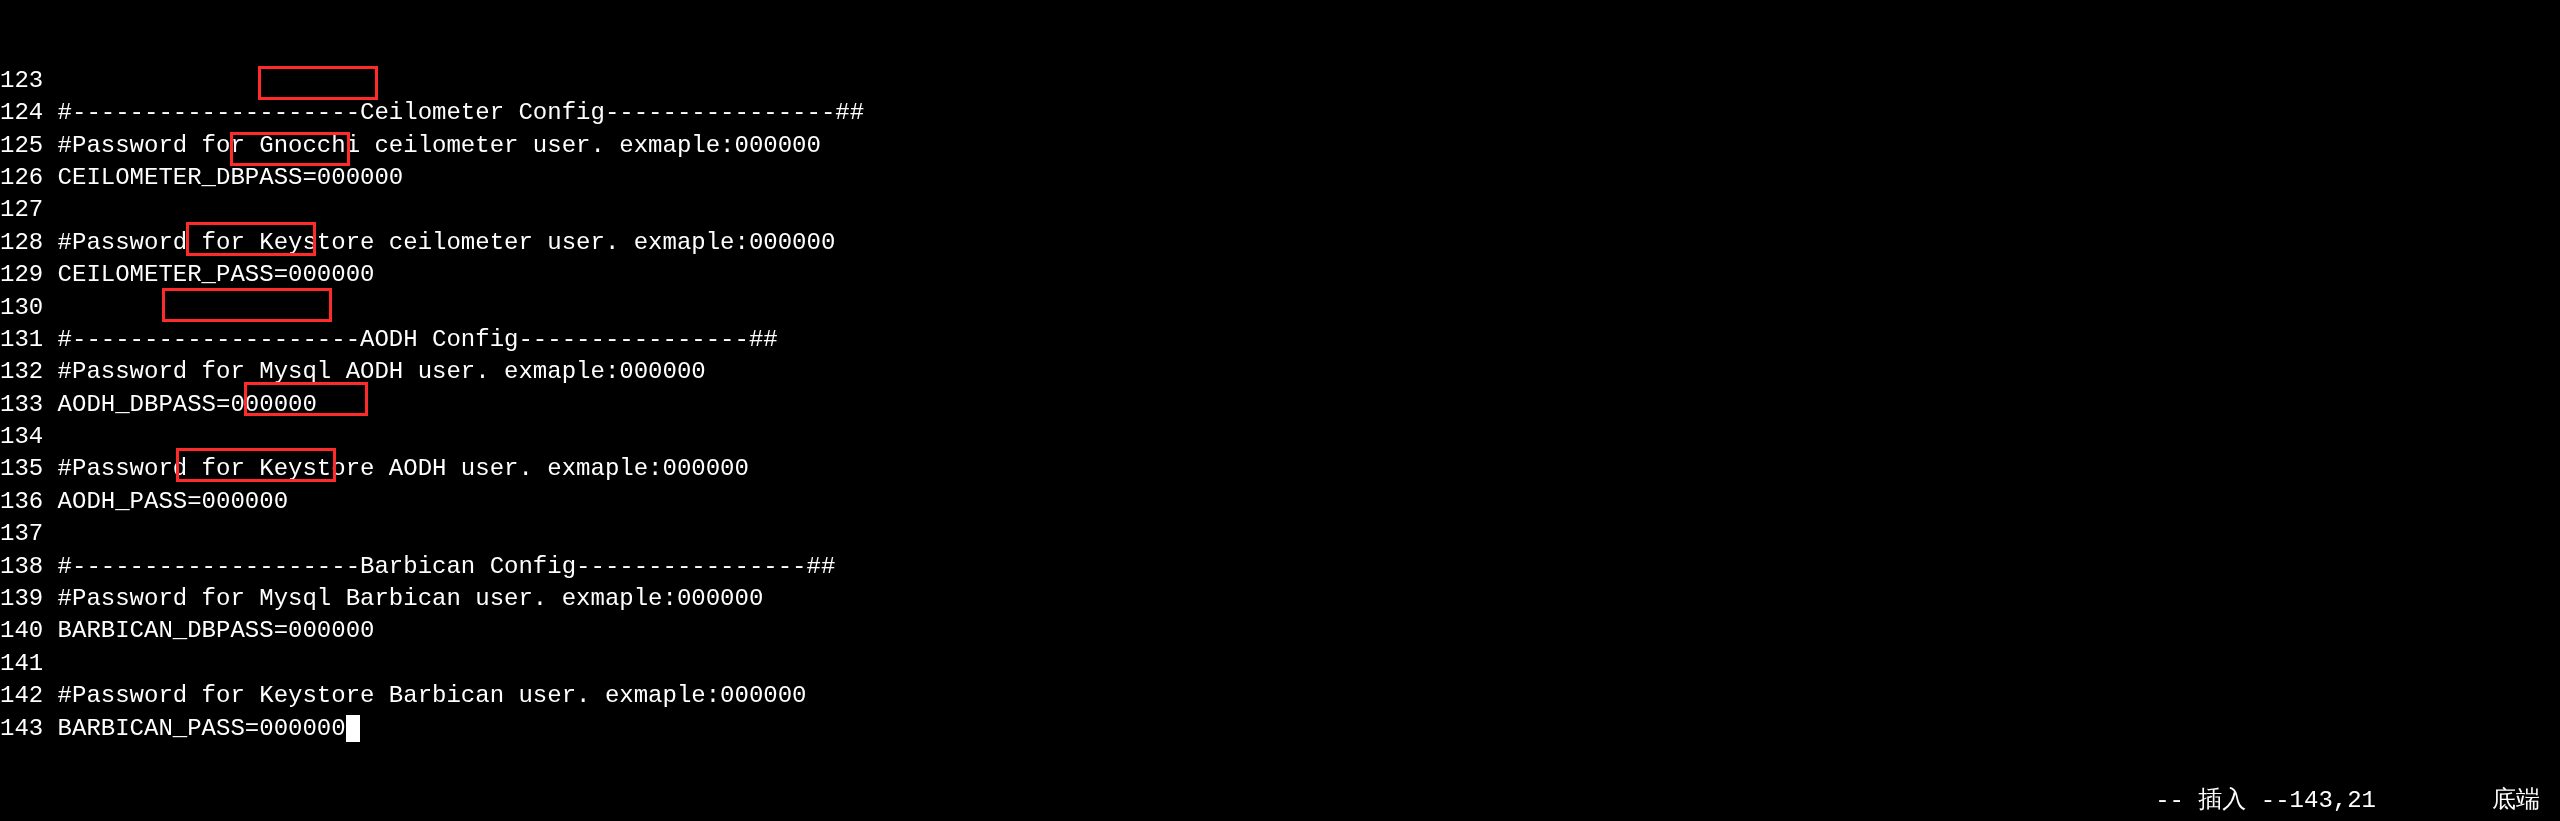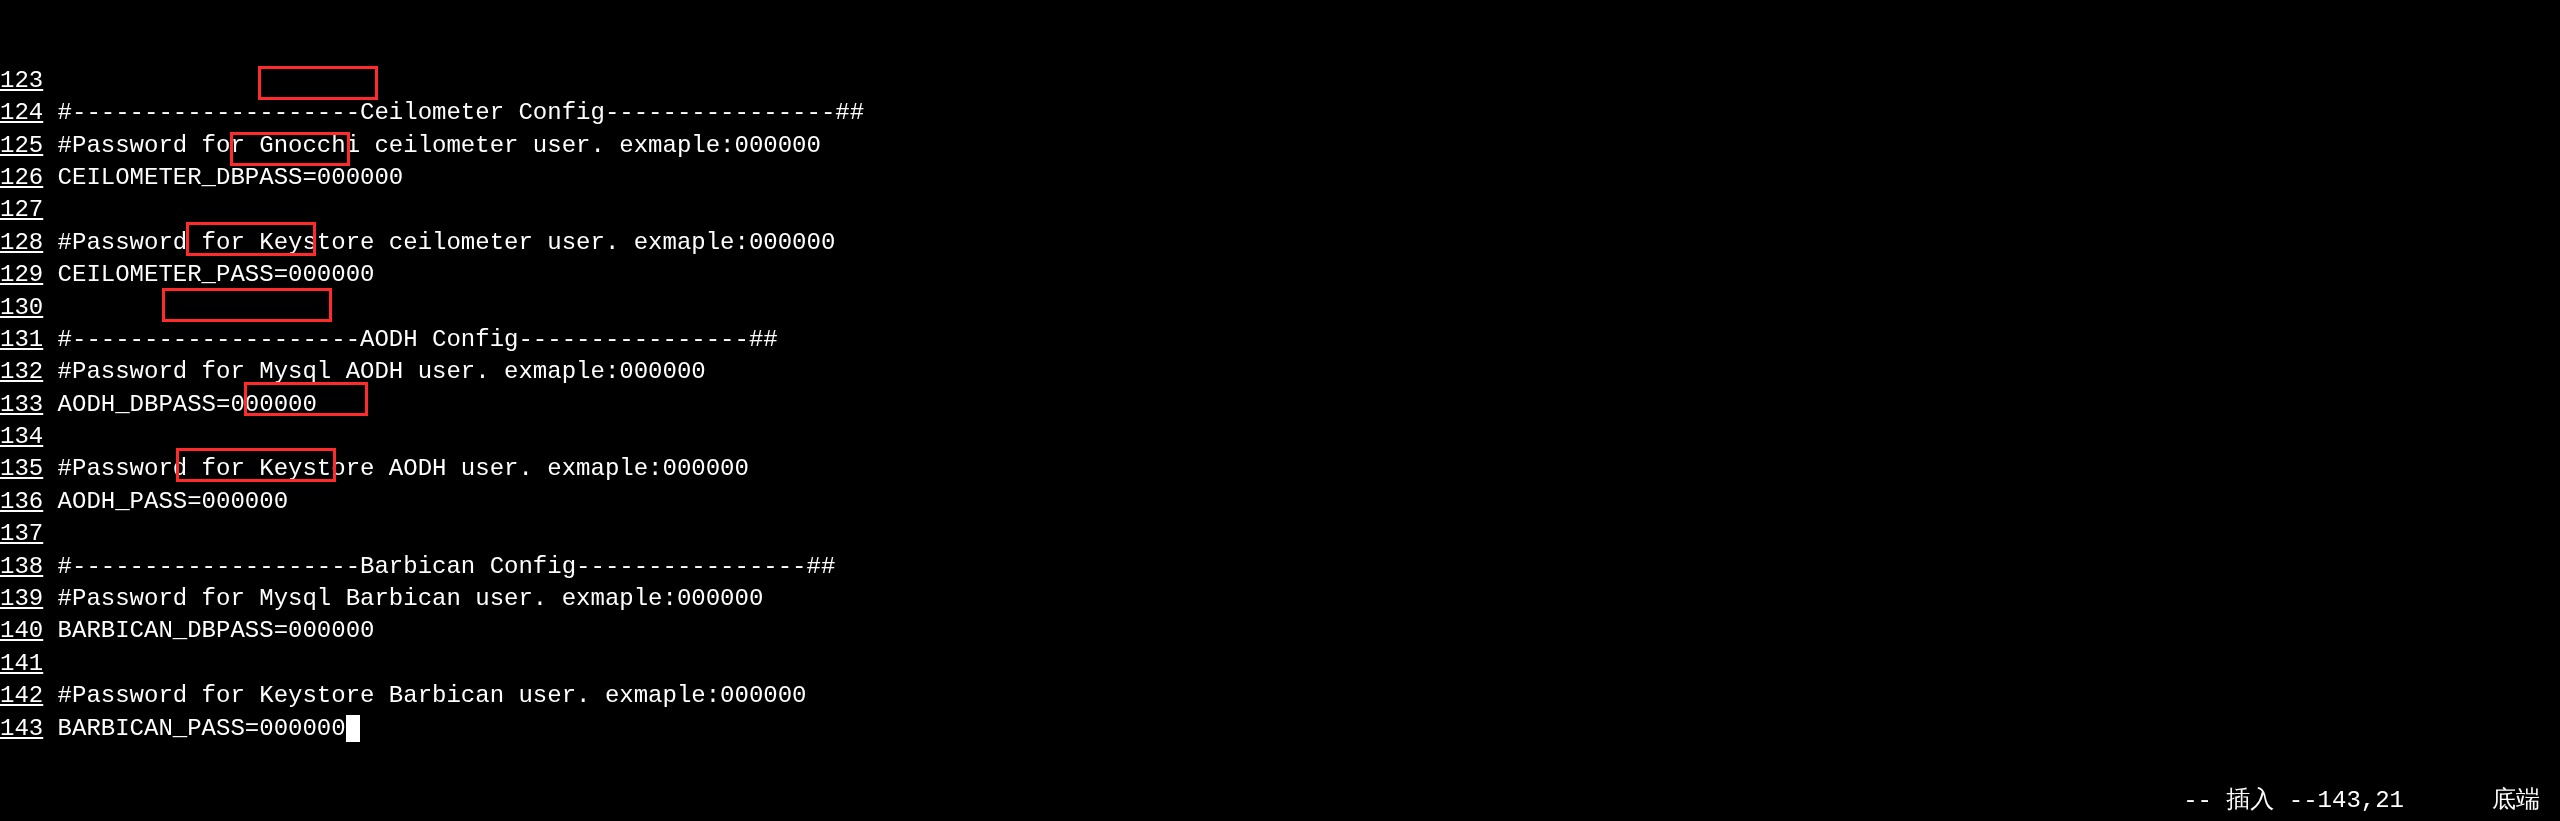--- a/index.html
+++ b/index.html
@@ -1,23 +1,23 @@
 <!DOCTYPE html>
 <html><head>
 <meta charset="utf-8">
 <style>
   html,body{margin:0;padding:0;background:#000;color:#fff;font-family:"Courier New",monospace;font-size:24px;line-height:1.35;width:2560px;height:821px;overflow:hidden}
   .editor{white-space:pre;position:relative;height:100%}
   .row{display:flex;align-items:center}
-  .ln{display:inline-block;width:3ch;text-align:right;text-decoration:underline;margin-right:1ch}
+  .ln{display:inline-block;width:3ch;text-align:right;margin-right:1ch}
   .code{display:inline}
   .hl{position:absolute;border:3px solid #ff2a2a;box-sizing:border-box;pointer-events:none}
   .status{position:absolute;left:0;right:0;bottom:0;display:flex;justify-content:flex-end;padding:0 20px 4px 20px}
   .status .left{margin-left:0}
-  .status .right{display:flex;gap:88px}
+  .status .right{display:flex;gap:116px}
   .cursor{background:#fff;color:#000}
 </style>
 </head>
 <body>
 
 <div class="editor">
   <div id="lines"><div class="row"><span class="ln">123</span><span class="code"></span></div><div class="row"><span class="ln">124</span><span class="code">#--------------------Ceilometer Config----------------##</span></div><div class="row"><span class="ln">125</span><span class="code">#Password for Gnocchi ceilometer user. exmaple:000000</span></div><div class="row"><span class="ln">126</span><span class="code">CEILOMETER_DBPASS=000000</span></div><div class="row"><span class="ln">127</span><span class="code"></span></div><div class="row"><span class="ln">128</span><span class="code">#Password for Keystore ceilometer user. exmaple:000000</span></div><div class="row"><span class="ln">129</span><span class="code">CEILOMETER_PASS=000000</span></div><div class="row"><span class="ln">130</span><span class="code"></span></div><div class="row"><span class="ln">131</span><span class="code">#--------------------AODH Config----------------##</span></div><div class="row"><span class="ln">132</span><span class="code">#Password for Mysql AODH user. exmaple:000000</span></div><div class="row"><span class="ln">133</span><span class="code">AODH_DBPASS=000000</span></div><div class="row"><span class="ln">134</span><span class="code"></span></div><div class="row"><span class="ln">135</span><span class="code">#Password for Keystore AODH user. exmaple:000000</span></div><div class="row"><span class="ln">136</span><span class="code">AODH_PASS=000000</span></div><div class="row"><span class="ln">137</span><span class="code"></span></div><div class="row"><span class="ln">138</span><span class="code">#--------------------Barbican Config----------------##</span></div><div class="row"><span class="ln">139</span><span class="code">#Password for Mysql Barbican user. exmaple:000000</span></div><div class="row"><span class="ln">140</span><span class="code">BARBICAN_DBPASS=000000</span></div><div class="row"><span class="ln">141</span><span class="code"></span></div><div class="row"><span class="ln">142</span><span class="code">#Password for Keystore Barbican user. exmaple:000000</span></div><div class="row"><span class="ln">143</span><span class="code">BARBICAN_PASS=000000<span class="cursor"> </span></span></div></div>
 
   <div class="status">
     <span class="left">-- 插入 --</span>

